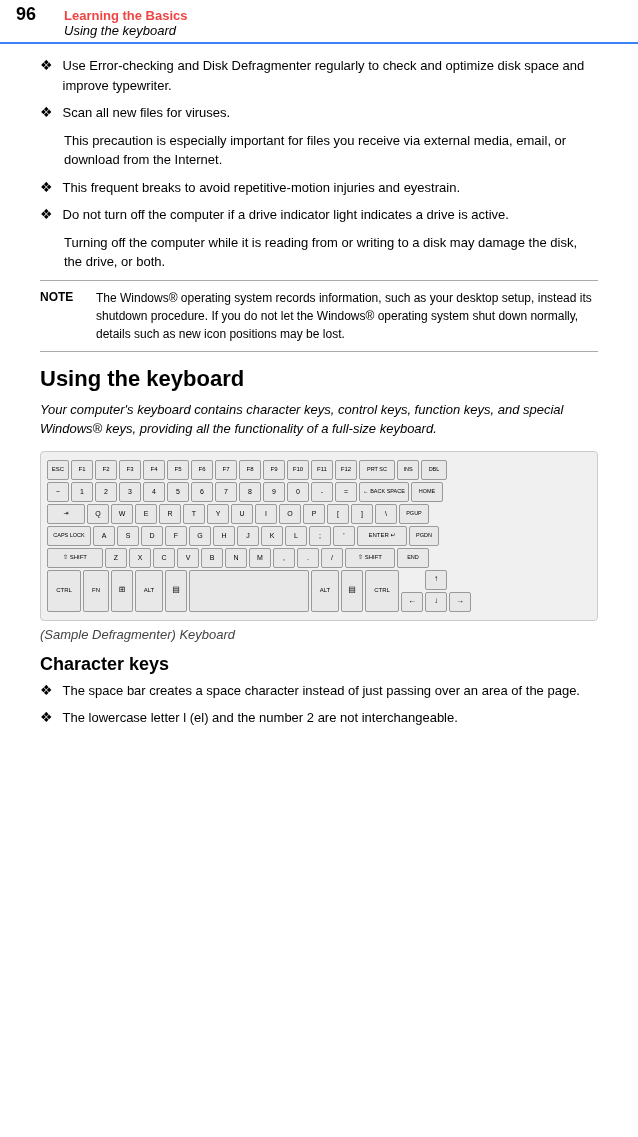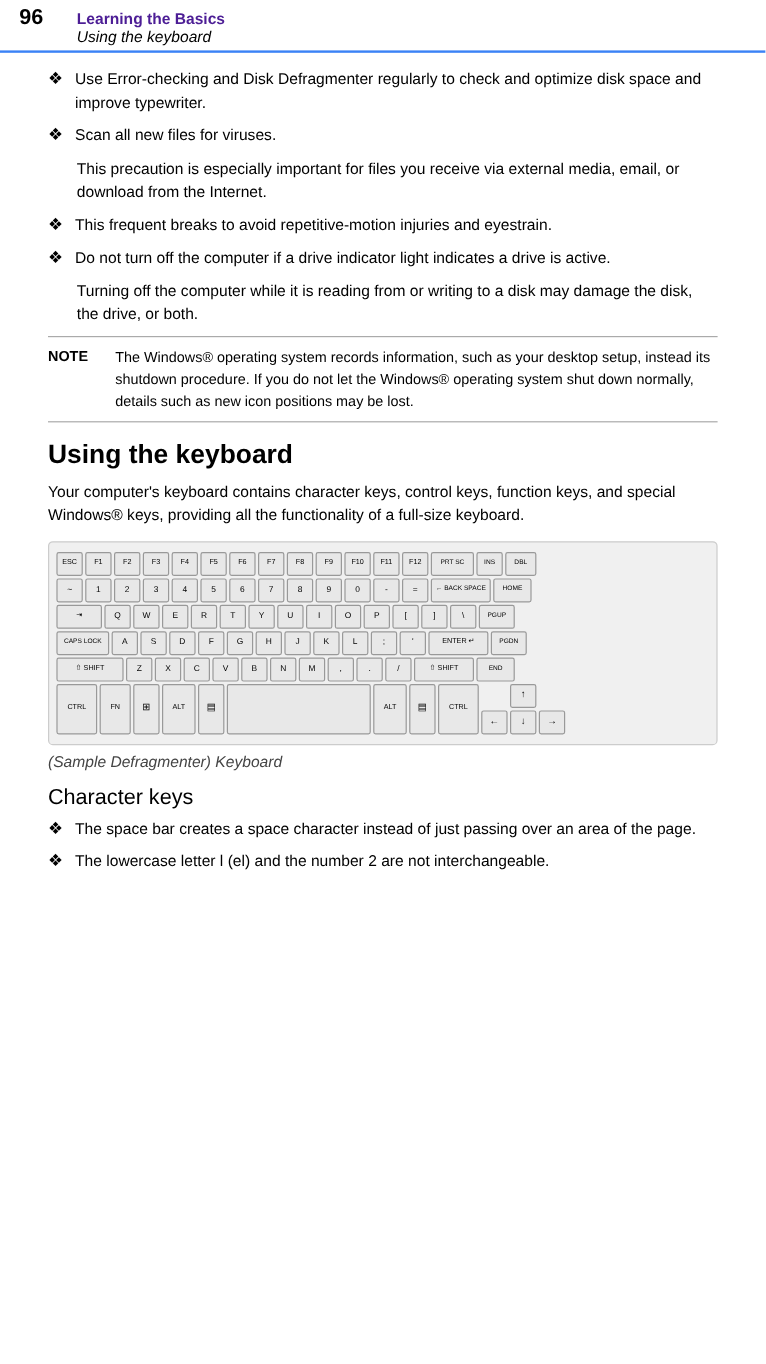--- a/index.html
+++ b/index.html
@@ -25,21 +25,21 @@
       color: #000;
       min-width: 48px;
     }
     .header-titles {
       display: flex;
       flex-direction: column;
     }
     .header-title-main {
       font-size: 13px;
       font-weight: bold;
-      color: #4c1d95;
+      color: #ef4444;
     }
     .header-title-sub {
       font-size: 13px;
       font-weight: normal;
       font-style: italic;
       color: #000;
     }
     .content {
       padding: 12px 40px 12px 40px;
     }
@@ -96,20 +96,21 @@
       font-weight: bold;
       color: #000;
       margin-top: 10px;
       margin-bottom: 8px;
       font-family: Arial, sans-serif;
     }
     .section-intro {
       font-size: 13px;
       line-height: 1.5;
       margin-bottom: 12px;
+      font-style: italic;
     }
     .keyboard-container {
       margin: 10px 0 6px 0;
       background: #f0f0f0;
       border: 1px solid #ccc;
       padding: 8px 6px;
       border-radius: 4px;
     }
     .keyboard {
       display: flex;
@@ -154,21 +155,21 @@
     .key-end { min-width: 32px; }
     .key-dbl { min-width: 26px; }
     .sample-caption {
       font-style: italic;
       font-size: 13px;
       color: #444;
       margin-bottom: 12px;
     }
     .sub-section-heading {
       font-size: 18px;
-      font-weight: normal;
+      font-weight: bold;
       color: #000;
       margin-top: 8px;
       margin-bottom: 6px;
     }
   </style>
 </head>
 <body>
 
 <div class="header">
   <span class="header-page-num">96</span>

